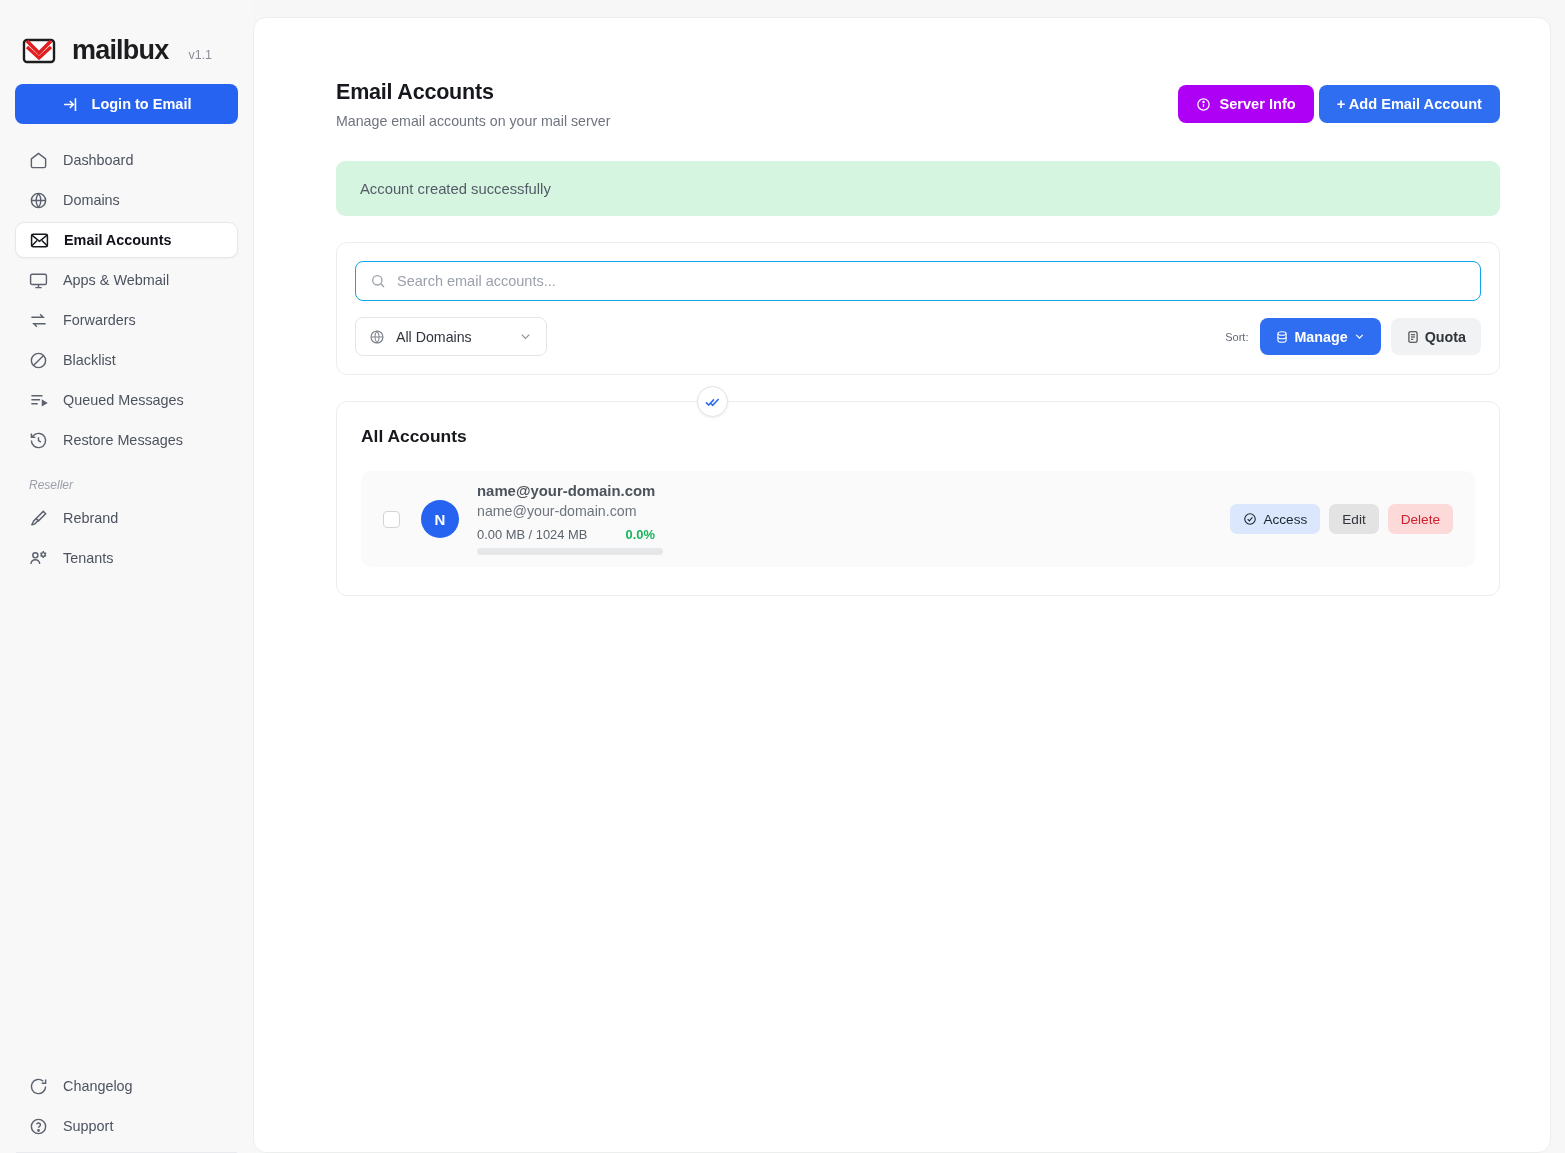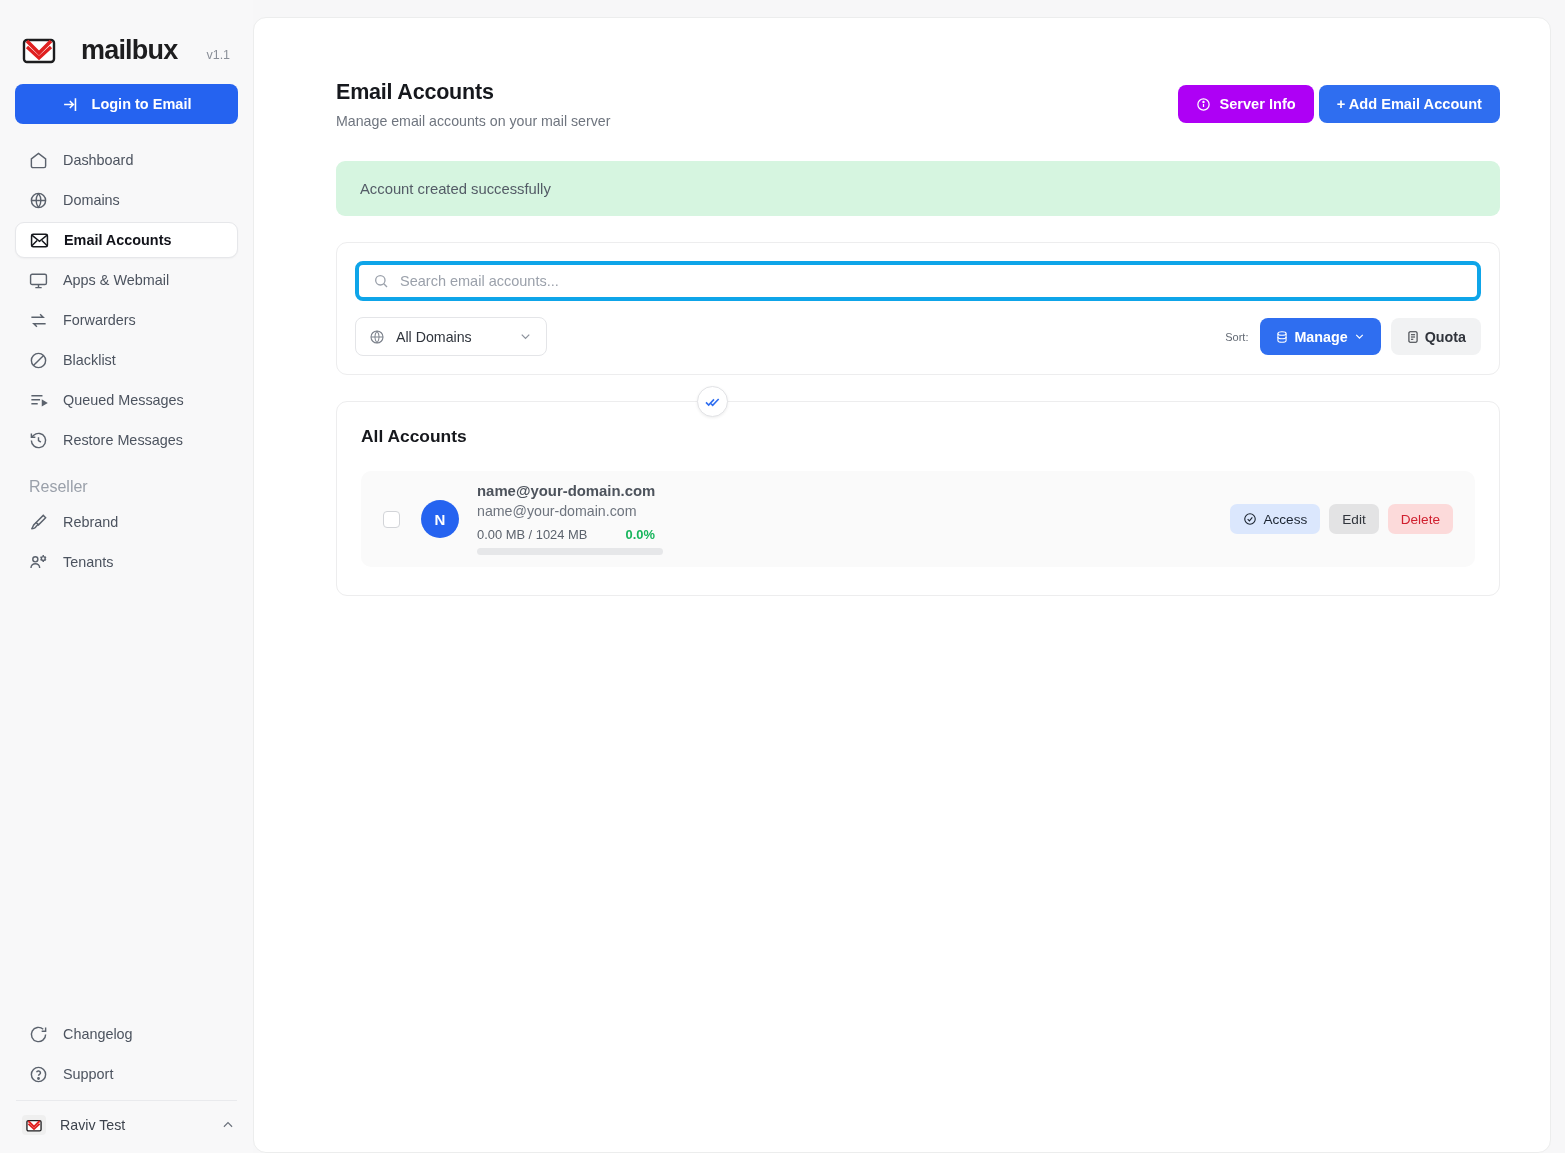--- a/index.html
+++ b/index.html
@@ -12,21 +12,21 @@
   .app { display: flex; width: 1565px; height: 1153px; }
 
   
   .sidebar {
     width: 253px; height: 1153px; flex: 0 0 253px;
     background: #f8f8f9;
     display: flex; flex-direction: column;
     position: relative;
   }
   .logo-row {
-    display: flex; align-items: center; gap: 25px;
+    display: flex; align-items: center; gap: 16px;
     padding: 26px 0 0 22px; height: 74px;
   }
   .logo-mark { width: 34px; height: 27px; flex: 0 0 34px; }
   .logo-word {
     font-size: 27px; font-weight: bold; color: #1d1d1f;
     letter-spacing: -0.8px; line-height: 1;
   }
   .logo-ver { font-size: 12.5px; color: #8a8f98; margin-left: 4px; padding-top: 9px; }
 
   .login-btn {
@@ -43,22 +43,23 @@
     border-radius: 9px; cursor: pointer;
     color: #4c535f; font-size: 14.4px;
   }
   .nav-item.active {
     background: #ffffff; border: 1px solid #e6e7ea;
     color: #12131a; font-weight: bold;
     box-shadow: 0 1px 2px rgba(0,0,0,0.04);
   }
   .nav-icon { width: 19px; height: 19px; flex: 0 0 19px; display: block; }
   .nav-section {
-    font-size: 16px; color: #9aa0aa;
+    font-size: 12px; color: #9aa0aa;
     padding: 16px 0 4px 29px;
+    font-style: italic;
   }
   .sidebar-bottom { position: absolute; bottom: 0; left: 0; right: 0; }
   .divider { height: 1px; background: #e9eaed; margin: 8px 16px 0 16px; }
   .user-row {
     display: flex; align-items: center; gap: 14px;
     padding: 14px 18px 18px 22px; cursor: pointer;
   }
   .user-badge {
     width: 24px; height: 20px; flex: 0 0 24px;
     background: #efefef; border-radius: 4px;
@@ -93,21 +94,21 @@
     background: #d6f5e0; display: flex; align-items: center;
     padding-left: 24px; color: #535b66; font-size: 14.8px;
   }
 
   .card {
     margin-top: 26px; border: 1px solid #ededee;
     border-radius: 11px; background: #fff;
   }
   .card-filters { padding: 18px; }
   .search-box {
-    height: 40px; border: 4px solid #0ea5e9; border-radius: 8px;
+    height: 40px; border: 1px solid #0ea5e9; border-radius: 8px;
     display: flex; align-items: center; gap: 11px; padding: 0 14px;
   }
   .search-input {
     border: none; outline: none; flex: 1; font-family: inherit;
     font-size: 14.5px; color: #2c3038; background: transparent;
   }
   .search-input::placeholder { color: #9ba1ab; }
   .filter-row {
     display: flex; align-items: center; justify-content: space-between;
     margin-top: 16px;
@@ -299,33 +300,20 @@
         <svg class="nav-icon" viewBox="0 0 24 24" fill="none" stroke="#5b626d" stroke-width="1.8">
           <circle cx="12" cy="12" r="9"></circle>
             <path d="M9.5 9.2a2.6 2.6 0 0 1 5 .8c0 1.8-2.5 2-2.5 3.6"></path>
             <circle cx="12" cy="17" r="0.9" fill="#5b626d"></circle>
         </svg>
         <span>Support</span>
       </div>
 
       <div class="divider"></div>
 
-      <div class="user-row">
-        <span class="user-badge">
-          <svg width="16" height="13" viewBox="0 0 34 27">
-            <rect x="2" y="3" width="30" height="22" rx="3" fill="#fff" stroke="#1d1d1f" stroke-width="2.8"></rect>
-            <path d="M5 4 L17 16 L29 4" fill="none" stroke="#e02020" stroke-width="4"></path>
-            <path d="M5 10 L17 21 L29 10" fill="none" stroke="#e02020" stroke-width="3.6"></path>
-          </svg>
-        </span>
-        <span class="user-name">Raviv Test</span>
-        <svg width="14" height="14" viewBox="0 0 24 24" fill="none" stroke="#6b717b" stroke-width="2">
-          <path d="M5 15l7-7 7 7"></path>
-        </svg>
-      </div>
     </div>
   </aside>
 
   <main class="main-wrap">
     <div class="panel">
 
       <div class="page-head">
         <div>
           <div class="page-title">Email Accounts</div>
           <div class="page-sub">Manage email accounts on your mail server</div>

